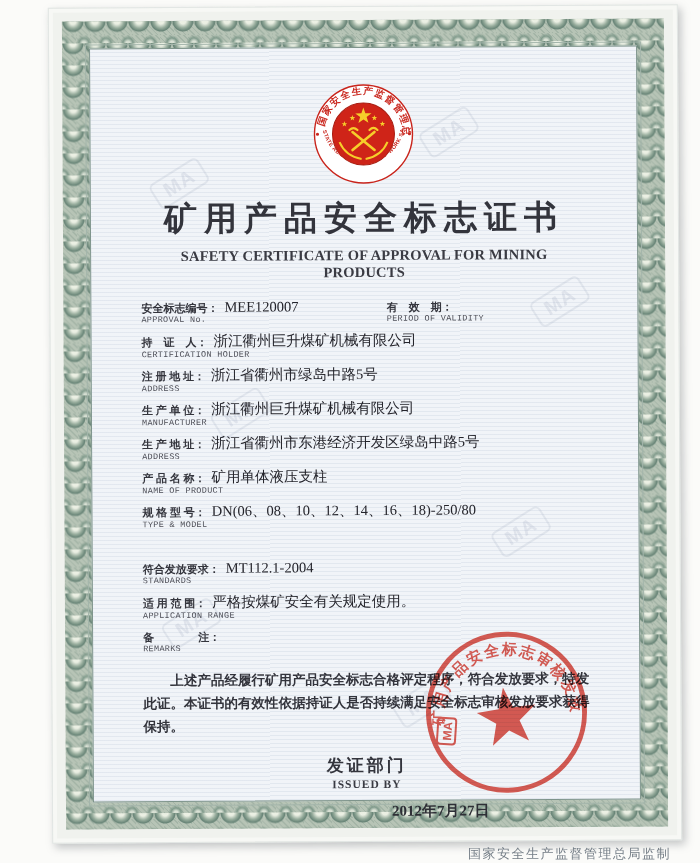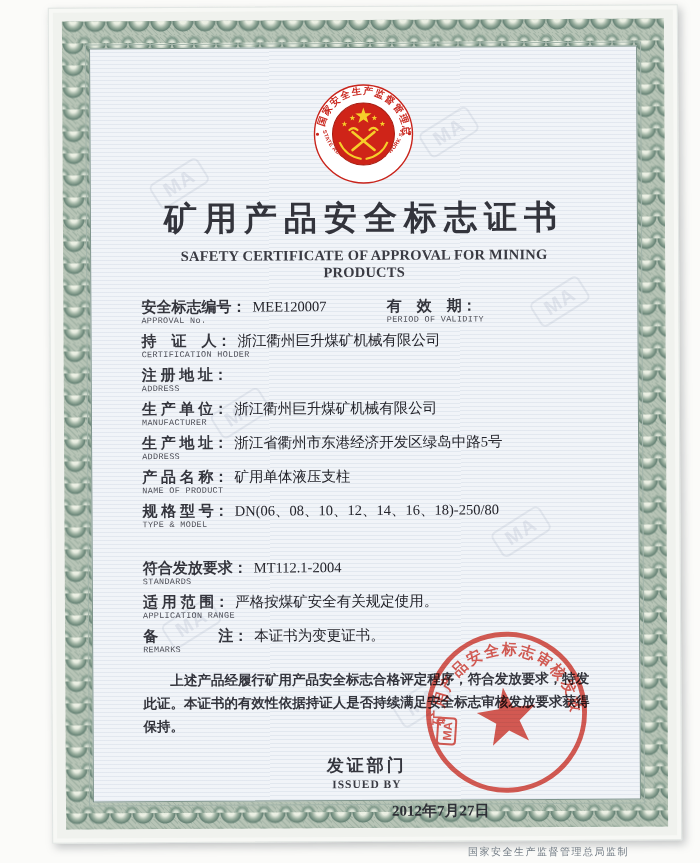--- a/index.html
+++ b/index.html
@@ -55,39 +55,39 @@
     font-size:14.5px;font-weight:bold;letter-spacing:0.2px;color:#3a3b43;
   }
   .rows{margin-top:16px;}
   .pair{display:flex;}
   .pair .field:first-child{width:55%;}
   .pair .field:last-child{width:45%;}
   .field{margin-bottom:1px;min-height:33px;}
   .field.section{margin-top:24px;}
   .fline{display:flex;align-items:baseline;}
   .lab{flex:none;}
-  .zh{font-size:15px;font-weight:bold;color:#34353d;white-space:nowrap;}
+  .zh{font-size:11px;font-weight:bold;color:#34353d;white-space:nowrap;}
   .en{font-family:"Liberation Mono","DejaVu Sans Mono",monospace;font-size:8.5px;color:#4d4e57;letter-spacing:.3px;margin-top:-1px;}
   .val{font-size:14.5px;color:#24242b;padding-left:6px;font-weight:500;white-space:nowrap;}
   .declaration{
     margin-top:10px;font-size:13.5px;line-height:1.7;font-weight:bold;
     color:#33343c;text-indent:2em;text-align:justify;
   }
   .issued{ text-align:center;margin-top:16px; }
   .issued .zh{font-size:17px;letter-spacing:3px;}
   .issued .en2{font-size:11.5px;font-weight:bold;letter-spacing:1px;color:#3a3b43;margin-top:1px;}
   .date{margin-top:12px;margin-left:248px;font-size:15px;font-weight:bold;color:#2e2f36;}
   .stamp{
     position:absolute;left:356px;top:608px;width:196px;height:196px;
     mix-blend-mode:multiply;opacity:.92;transform:rotate(-8deg);z-index:6;
     pointer-events:none;
   }
   .footer-note{
     position:absolute;left:468px;top:845px;
-    font-size:10px;color:#5d6873;letter-spacing:1.5px;
+    font-size:13px;color:#5d6873;letter-spacing:1.5px;
     filter:blur(.35px);opacity:.85;
   }
 </style>
 </head>
 <body>
 
 <div class="paper">
   <div class="frame"></div>
   <div class="inner">
 
@@ -165,20 +165,21 @@
         <div class="field">
           <div class="fline">
               <span class="lab"><span class="zh">持　证　人：</span></span>
               <span class="val">浙江衢州巨升煤矿机械有限公司</span>
             </div>
           <div class="en">CERTIFICATION HOLDER</div>
         </div>
         <div class="field">
           <div class="fline">
               <span class="lab"><span class="zh">注 册 地 址：</span></span>
+              <span class="val">浙江省衢州市绿岛中路5号</span>
             </div>
           <div class="en">ADDRESS</div>
         </div>
         <div class="field">
           <div class="fline">
               <span class="lab"><span class="zh">生 产 单 位：</span></span>
               <span class="val">浙江衢州巨升煤矿机械有限公司</span>
             </div>
           <div class="en">MANUFACTURER</div>
         </div>
@@ -213,21 +214,20 @@
         <div class="field">
           <div class="fline">
               <span class="lab"><span class="zh">适 用 范 围：</span></span>
               <span class="val">严格按煤矿安全有关规定使用。</span>
             </div>
           <div class="en">APPLICATION RANGE</div>
         </div>
         <div class="field">
           <div class="fline">
               <span class="lab"><span class="zh">备　　　　注：</span></span>
-              <span class="val">本证书为变更证书。</span>
             </div>
           <div class="en">REMARKS</div>
         </div>
       </div>
 
       <div class="declaration">上述产品经履行矿用产品安全标志合格评定程序，符合发放要求，特发此证。本证书的有效性依据持证人是否持续满足安全标志审核发放要求获得保持。</div>
 
       <div class="issued">
         <div class="zh">发证部门</div>
         <div class="en2">ISSUED BY</div>

